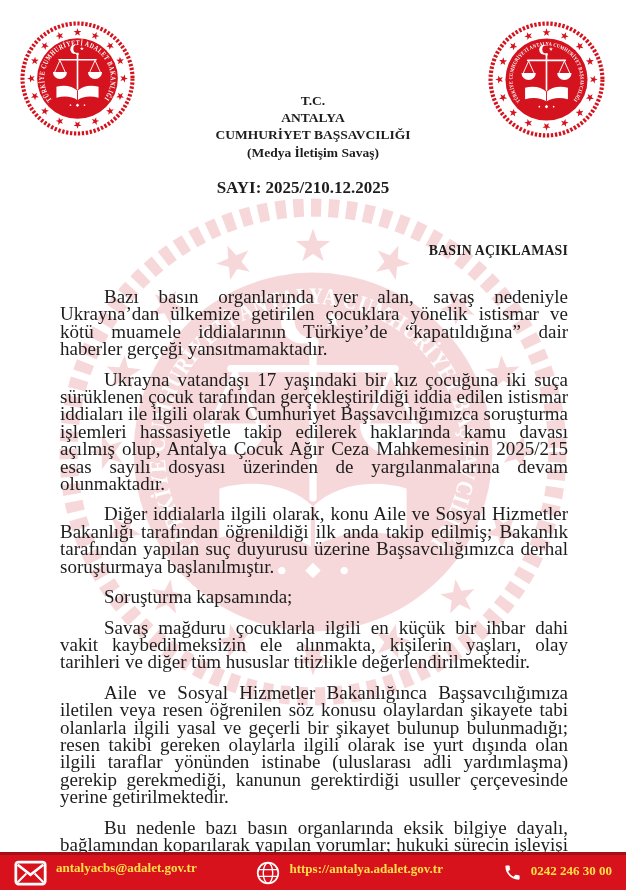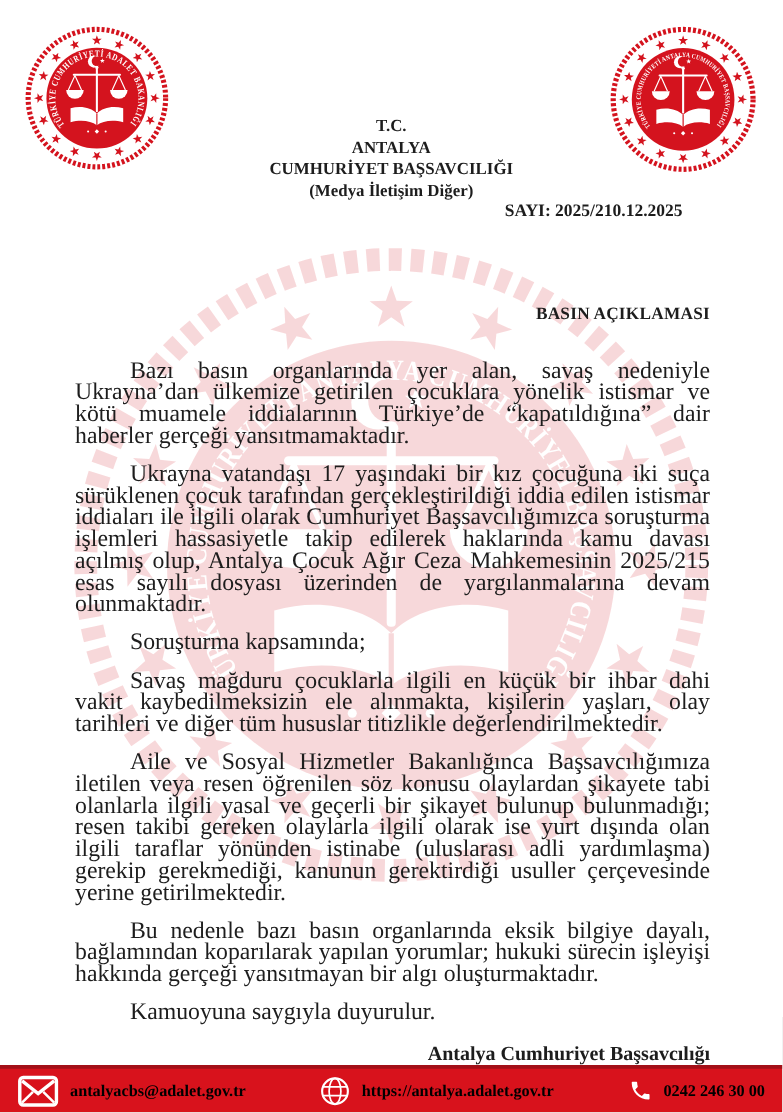--- a/index.html
+++ b/index.html
@@ -22,23 +22,23 @@
     opacity:0.16;pointer-events:none;z-index:0;
   }
   .watermark svg{width:100%;height:100%;display:block;}
   
   .letterhead{
     position:absolute;top:92px;left:140px;right:140px;
     text-align:center;font-weight:bold;font-size:13.5px;line-height:17.2px;
     z-index:2;
   }
   .ref-row{
-    position:absolute;top:162px;left:60px;right:80px;
-    display:flex;justify-content:flex-end;
-    font-weight:bold;font-size:14px;z-index:2;
+    position:absolute;top:178px;left:60px;right:80px;
+    display:flex;justify-content:center;
+    font-weight:bold;font-size:17px;z-index:2;
   }
   
   .content{
     position:absolute;top:243px;left:60px;right:58px;z-index:1;
   }
   .doc-title{
     text-align:right;font-weight:bold;font-size:13.8px;margin:0 0 29px 0;
     letter-spacing:0.2px;
   }
   .para{
@@ -50,21 +50,21 @@
     margin-top:16px;text-align:right;font-weight:bold;font-size:16px;
     padding-right:0px;
   }
   
   .footer{
     position:absolute;left:0;right:0;bottom:0;height:38px;
     display:flex;align-items:center;justify-content:space-between;
     padding:0 14px;box-sizing:border-box;z-index:3;
     border-top:3px solid #a31018;
   }
-  .footer-item{display:flex;align-items:center;gap:9px;color:#000000;
+  .footer-item{display:flex;align-items:flex-start;gap:9px;color:#fde047;
     font-weight:bold;font-size:13px;font-family:"Liberation Serif", serif;}
   .footer-item svg{display:block;}
 </style>
 </head>
 <body>
 
 <div class="page">
 
   <svg width="0" height="0" style="position:absolute" aria-hidden="true">
     <defs>
@@ -138,32 +138,33 @@
   <div class="seal right">
     <svg viewBox="0 0 200 200">
         <use href="#sealAntalya"></use>
       </svg>
   </div>
 
   <div class="letterhead">
     <div>T.C.</div>
     <div>ANTALYA</div>
     <div>CUMHURİYET BAŞSAVCILIĞI</div>
-    <div>(Medya İletişim Diğer)</div>
+    <div>(Medya İletişim Savaş)</div>
   </div>
 
   <div class="ref-row">
     <span>SAYI: 2025/2</span>
     <span>10.12.2025</span>
   </div>
 
   <div class="content">
     <h2 class="doc-title">BASIN AÇIKLAMASI</h2>
     <p class="para">Bazı basın organlarında yer alan, savaş nedeniyle Ukrayna’dan ülkemize getirilen çocuklara yönelik istismar ve kötü muamele iddialarının Türkiye’de “kapatıldığına” dair haberler gerçeği yansıtmamaktadır.</p>
     <p class="para">Ukrayna vatandaşı 17 yaşındaki bir kız çocuğuna iki suça sürüklenen çocuk tarafından gerçekleştirildiği iddia edilen istismar iddiaları ile ilgili olarak Cumhuriyet Başsavcılığımızca soruşturma işlemleri hassasiyetle takip edilerek haklarında kamu davası açılmış olup, Antalya Çocuk Ağır Ceza Mahkemesinin 2025/215 esas sayılı dosyası üzerinden de yargılanmalarına devam olunmaktadır.</p>
+    <p class="para">Diğer iddialarla ilgili olarak, konu Aile ve Sosyal Hizmetler Bakanlığı tarafından öğrenildiği ilk anda takip edilmiş; Bakanlık tarafından yapılan suç duyurusu üzerine Başsavcılığımızca derhal soruşturmaya başlanılmıştır.</p>
     <p class="para">Soruşturma kapsamında;</p>
     <p class="para">Savaş mağduru çocuklarla ilgili en küçük bir ihbar dahi vakit kaybedilmeksizin ele alınmakta, kişilerin yaşları, olay tarihleri ve diğer tüm hususlar titizlikle değerlendirilmektedir.</p>
     <p class="para">Aile ve Sosyal Hizmetler Bakanlığınca Başsavcılığımıza iletilen veya resen öğrenilen söz konusu olaylardan şikayete tabi olanlarla ilgili yasal ve geçerli bir şikayet bulunup bulunmadığı; resen takibi gereken olaylarla ilgili olarak ise yurt dışında olan ilgili taraflar yönünden istinabe (uluslarası adli yardımlaşma) gerekip gerekmediği, kanunun gerektirdiği usuller çerçevesinde yerine getirilmektedir.</p>
     <p class="para">Bu nedenle bazı basın organlarında eksik bilgiye dayalı, bağlamından koparılarak yapılan yorumlar; hukuki sürecin işleyişi hakkında gerçeği yansıtmayan bir algı oluşturmaktadır.</p>
     <p class="para">Kamuoyuna saygıyla duyurulur.</p>
     <div class="signature">Antalya Cumhuriyet Başsavcılığı</div>
   </div>
 
   <div class="footer" style="background:#d8121c;">
     <div class="footer-item">

